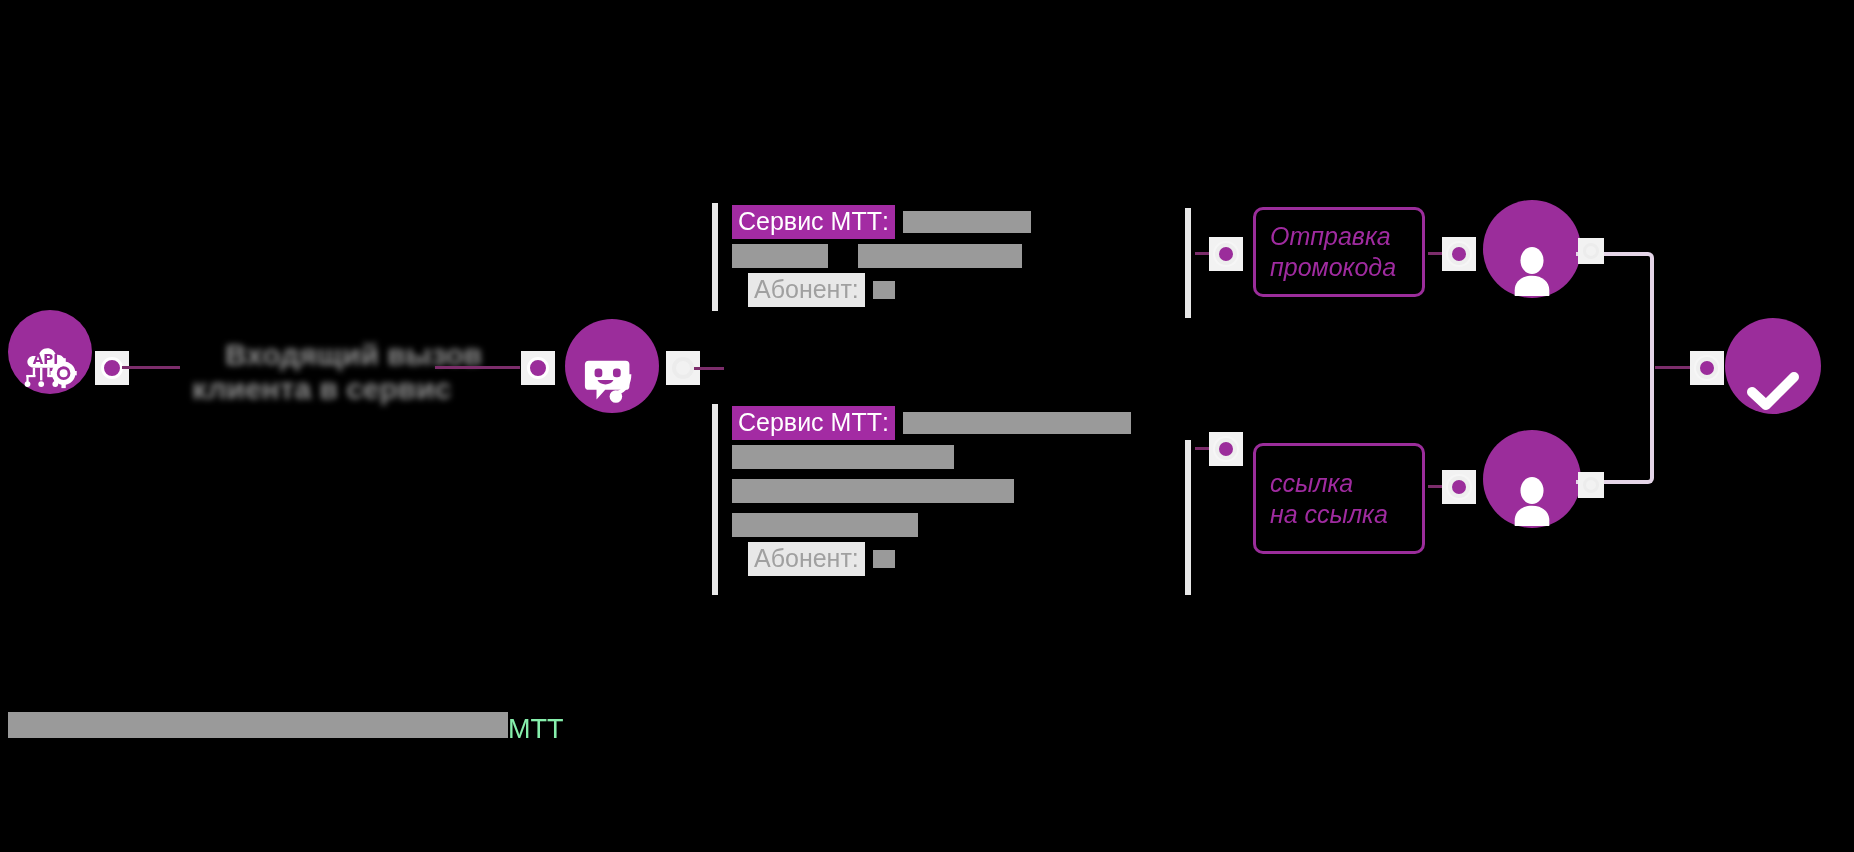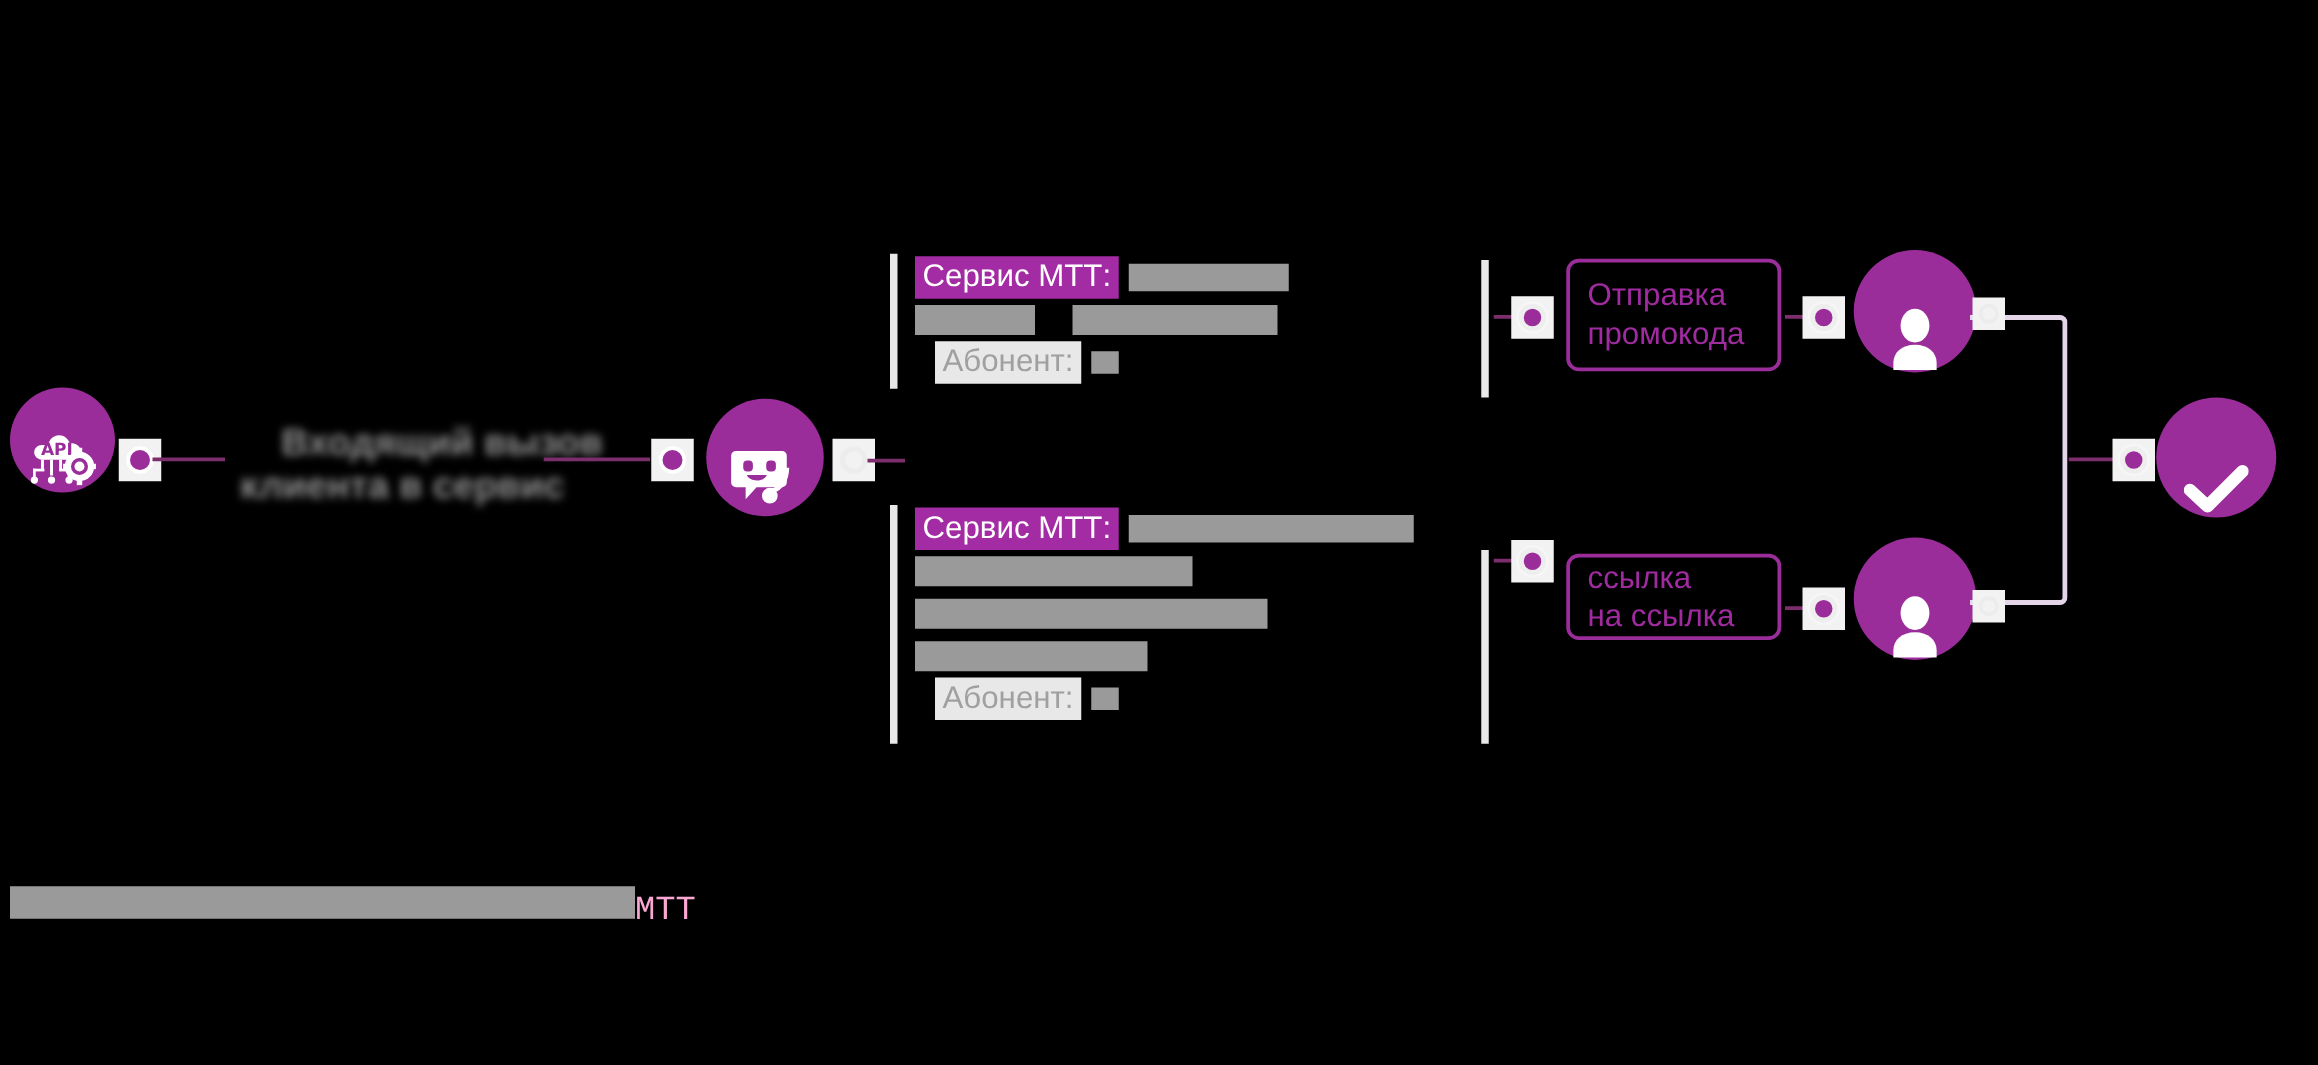--- a/index.html
+++ b/index.html
@@ -119,20 +119,21 @@
   .pbox {
     position: absolute;
     border: 3px solid #9b2d9b;
     border-radius: 10px;
     box-sizing: border-box;
     display: flex;
     flex-direction: column;
     align-items: flex-start;
     justify-content: center;
     padding: 8px 14px;
+    font-style: italic;
   }
   .pbox span {
     color: #a02ba0;
     font-size: 25px;
     line-height: 31px;
     white-space: nowrap;
     font-family: "Liberation Sans", sans-serif;
   }
 
   
@@ -141,24 +142,24 @@
     display: flex;
     align-items: baseline;
     gap: 0px;
   }
   .caption .cap-redact {
     background: #9a9a9a;
     height: 26px;
     display: inline-block;
   }
   .caption .cap-text {
-    color: #f9a8d4;
+    color: #86efac;
     font-size: 27px;
     line-height: 26px;
-    font-family: Liberation Mono, monospace;
+    font-family: Liberation Sans, sans-serif;
     white-space: pre;
     margin-top: 48px;
   }
 
   
   .blur-text {
     position: absolute;
     color: #8f8f8f;
     font-weight: bold;
     font-family: "Liberation Sans", sans-serif;
@@ -291,21 +292,21 @@
         <path d="M26 31c-11 0-18 6.5-18 15v6h36v-6c0-8.5-7-15-18-15z"></path>
       </svg>
     </span>
   </div>
 
   <div class="edge" style="left:1195px; top:447px; width:34px;"></div>
   <div class="conn-dot inner" style="left:1209px; top:432px;">
     <span class="ring"></span>
   </div>
 
-  <div class="pbox" style="left:1253px; top:443px; width:172px; height:69px;">
+  <div class="pbox" style="left:1253px; top:443px; width:172px; height:111px;">
     <span>ссылка</span>
     <span>на ссылка</span>
   </div>
 
   <div class="edge" style="left:1428px; top:485px; width:34px;"></div>
   <div class="conn-dot inner" style="left:1442px; top:470px;">
     <span class="ring"></span>
   </div>
 
   <div class="node-circle" style="left:1483px; top:430px; width:98px; height:98px;">

